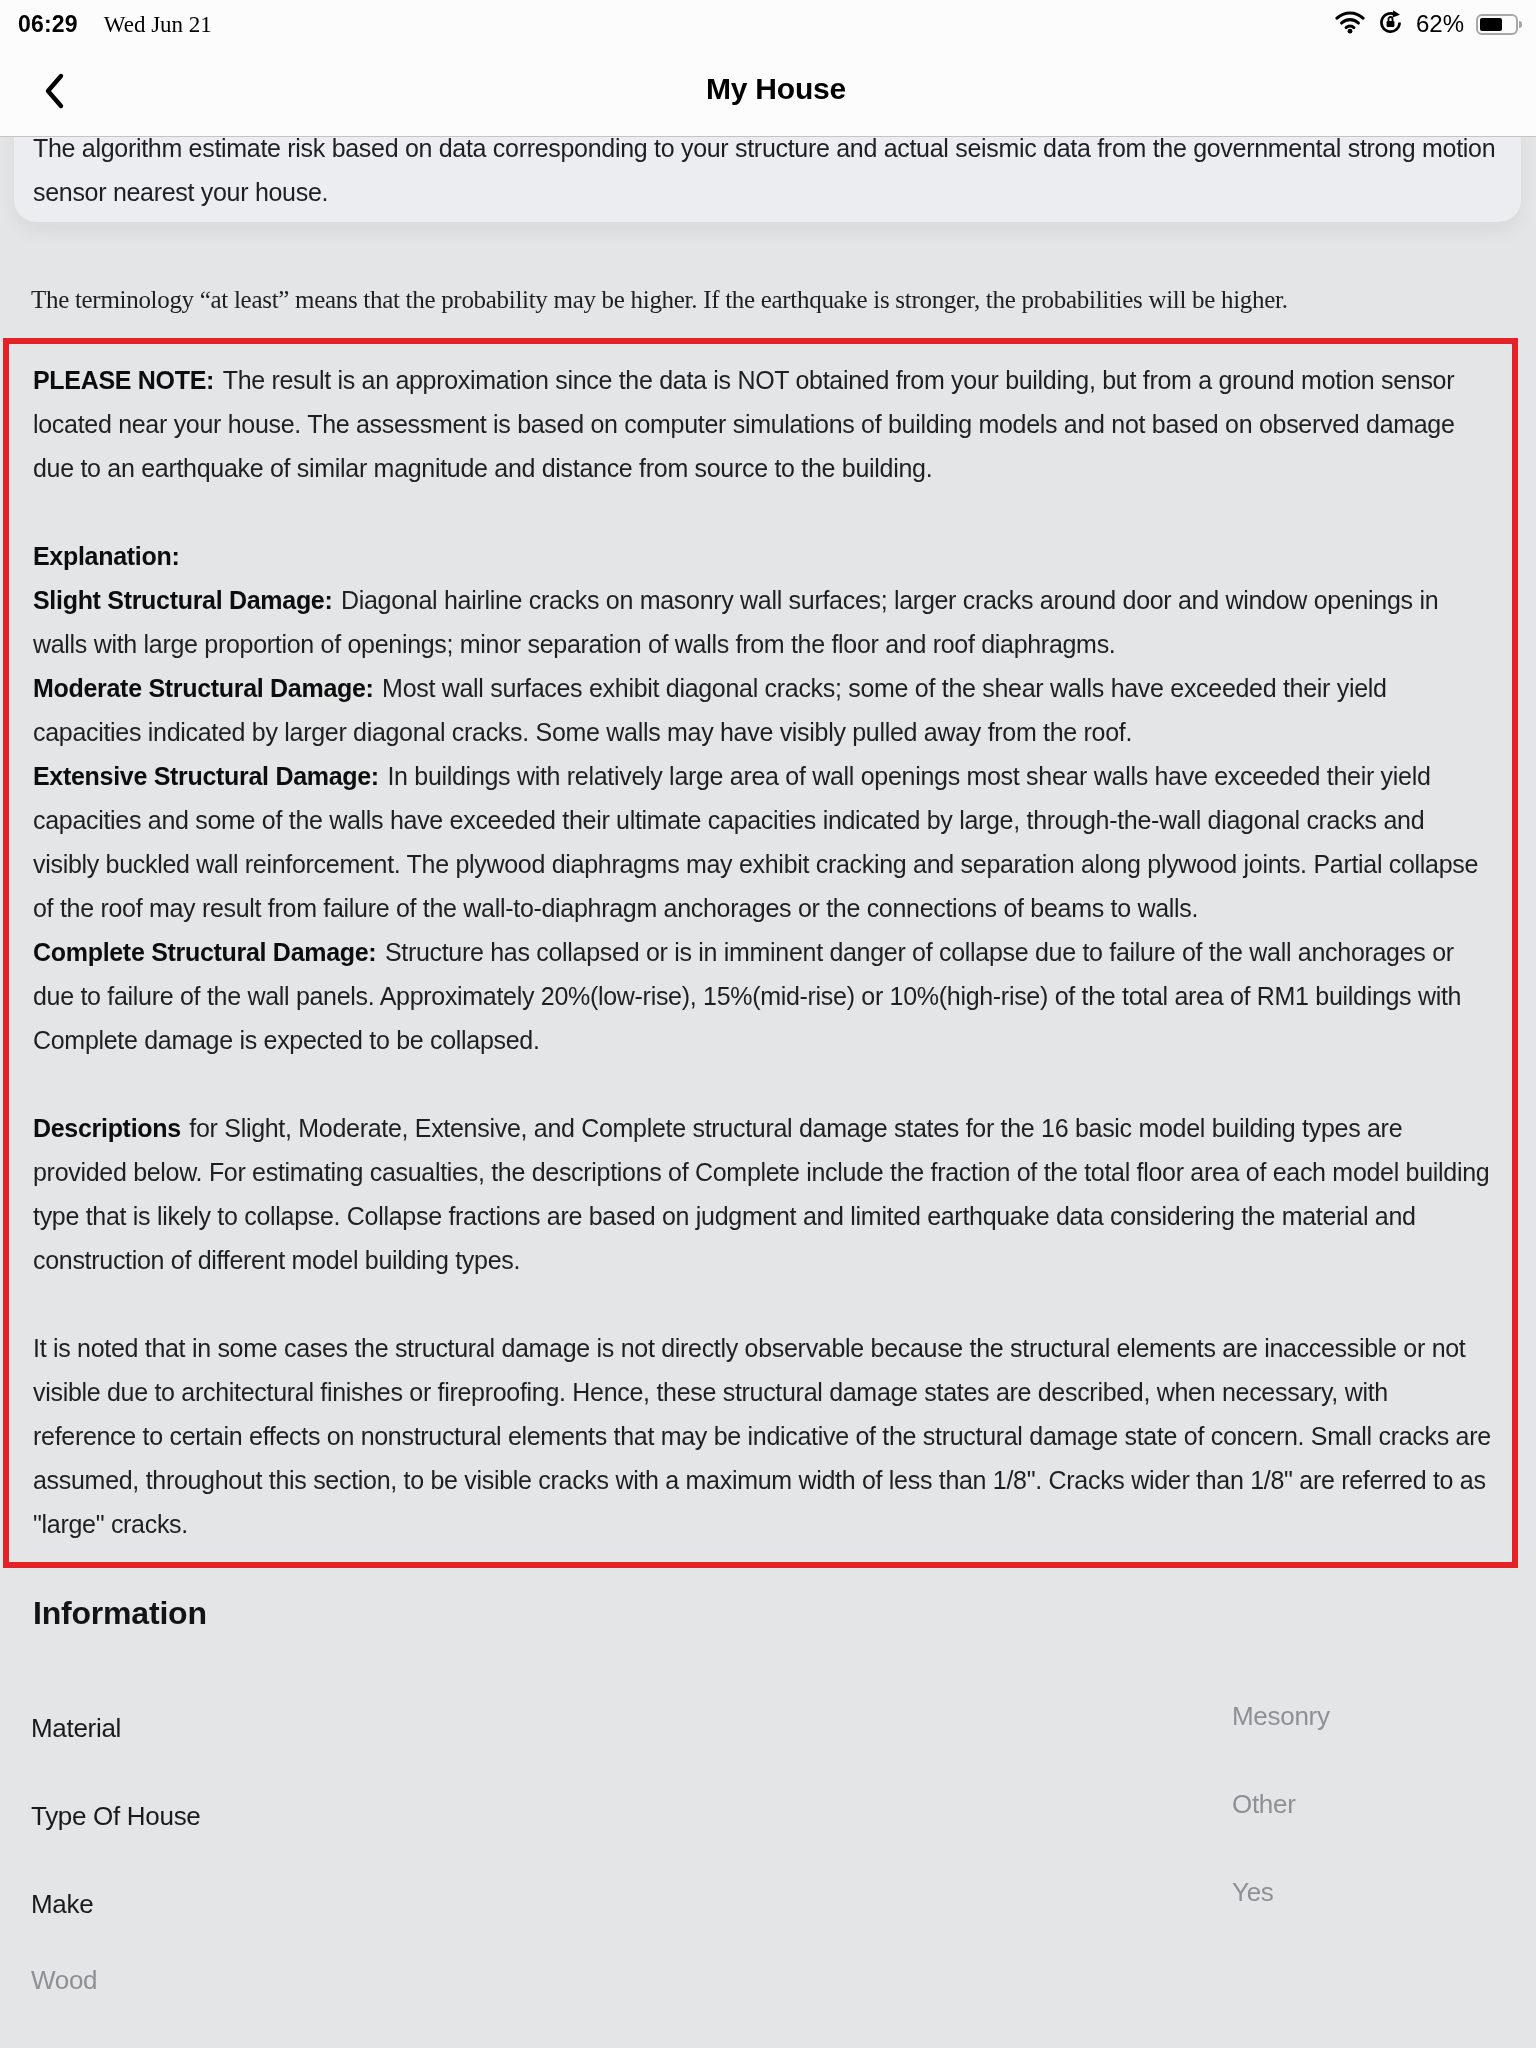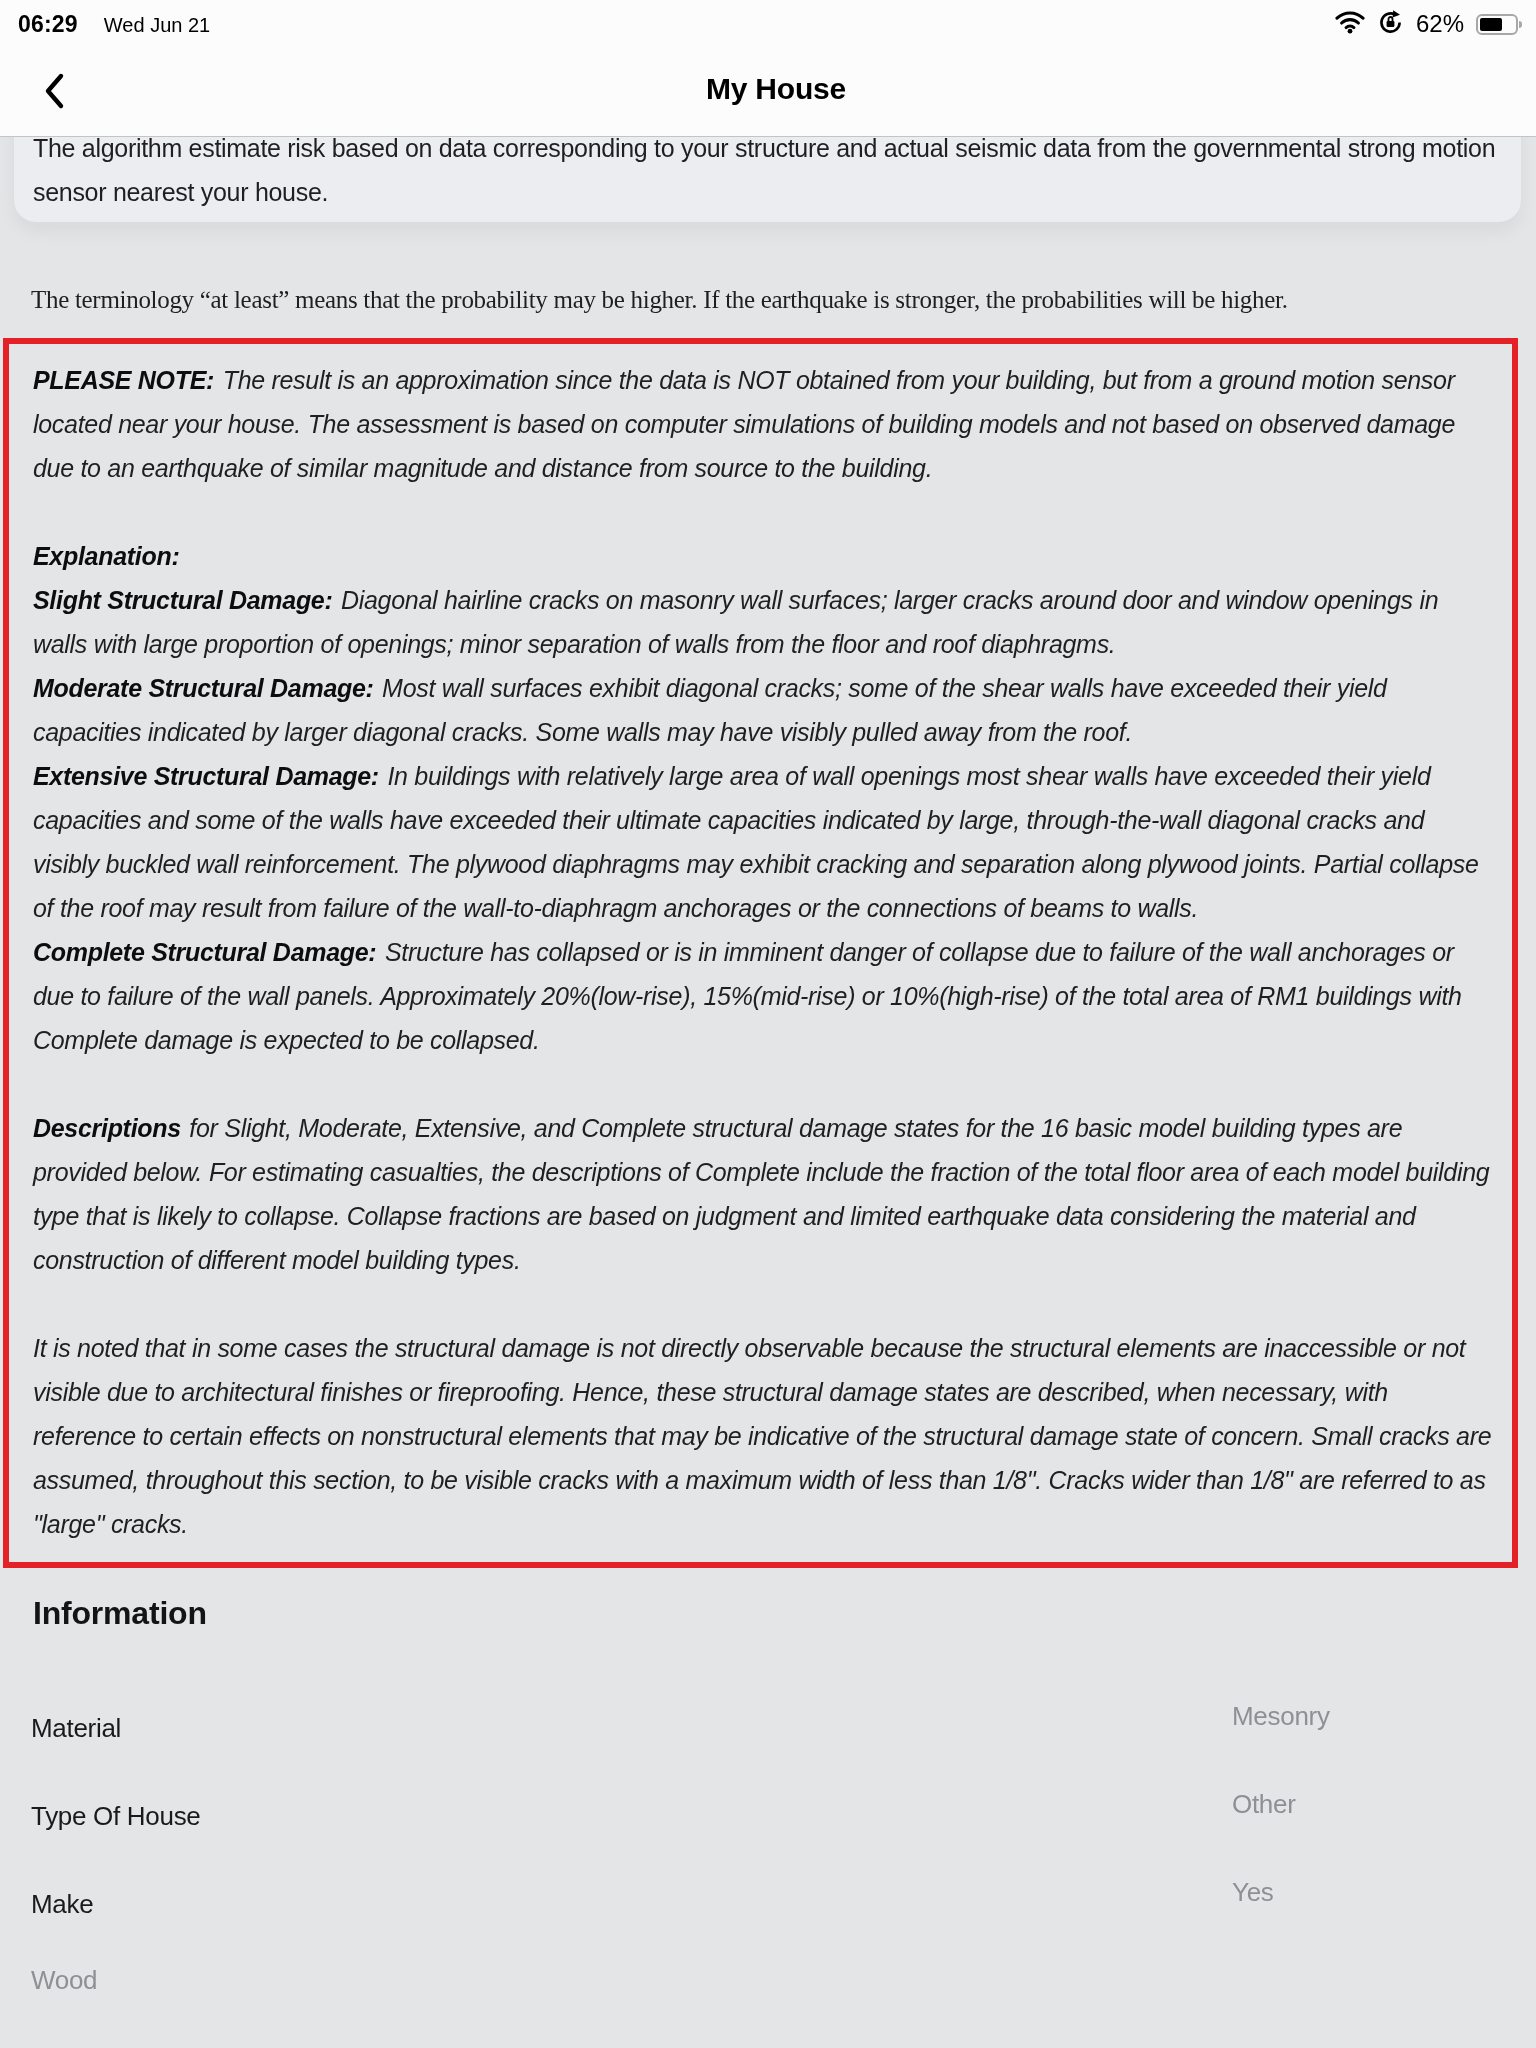--- a/index.html
+++ b/index.html
@@ -35,21 +35,20 @@
     box-shadow: 0 10px 18px rgba(0,0,0,0.05);
   }
   .body-para {
     margin: 56px 48px 0 31px;
     font-family: Liberation Serif, serif;
   }
   .note-box {
     margin: 16px 18px 8px 3px;
     border: 6px solid #e32127;
     padding: 14px 20px 16px 24px;
-    font-style: italic;
   }
   .note-box p { margin: 0; }
   .note-box p.gap { margin-top: 44px; }
   .b { font-weight: 700; color: #0d0d0d; }
   .b-lead { font-weight: 700; color: #0d0d0d; margin-right: 0.34em; }
   .info-heading {
     margin: 24px 0 0 33px;
     font-size: 32px;
     line-height: 42px;
     font-weight: 600;
@@ -87,21 +86,21 @@
     position: absolute;
     top: 0; left: 0; right: 0;
     height: 48px;
     display: flex;
     align-items: center;
     padding: 0 18px;
     color: #000;
   }
   .status-left { display: flex; align-items: baseline; gap: 26px; text-align: center; }
   .status-time { font-size: 23px; font-weight: 700; letter-spacing: 0.2px; }
-  .status-date { font-size: 20px; font-weight: 500; }
+  .status-date { font-size: 23px; font-weight: 500; font-family: Liberation Serif, serif; }
   .status-right {
     margin-left: auto;
     display: flex;
     align-items: center;
     gap: 12px;
   }
   .status-percent { font-size: 24px; font-weight: 400; }
   .battery {
     position: relative;
     width: 42px; height: 21px;

